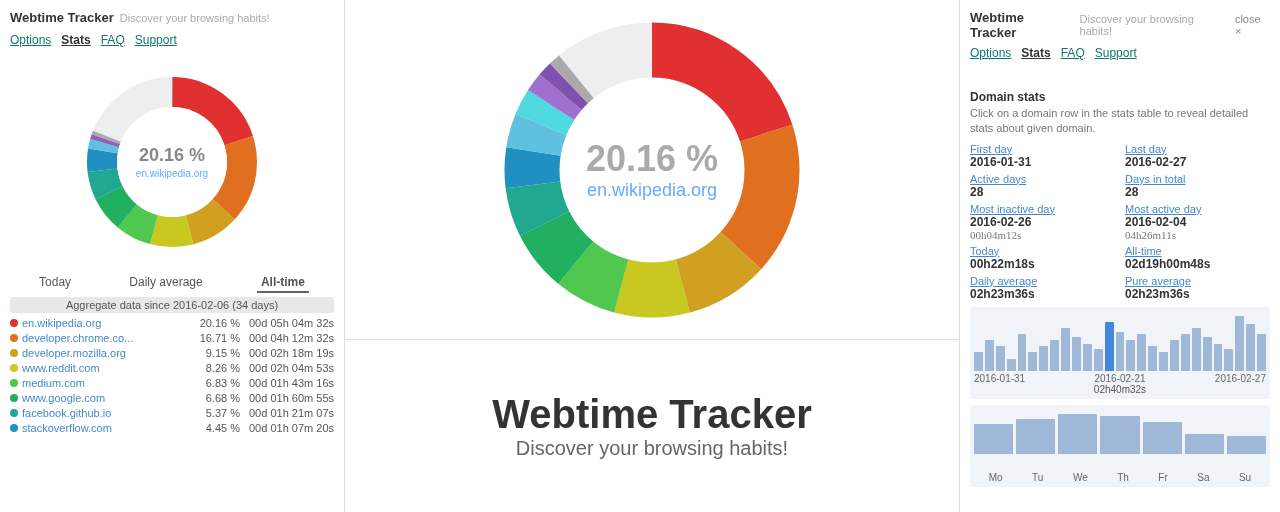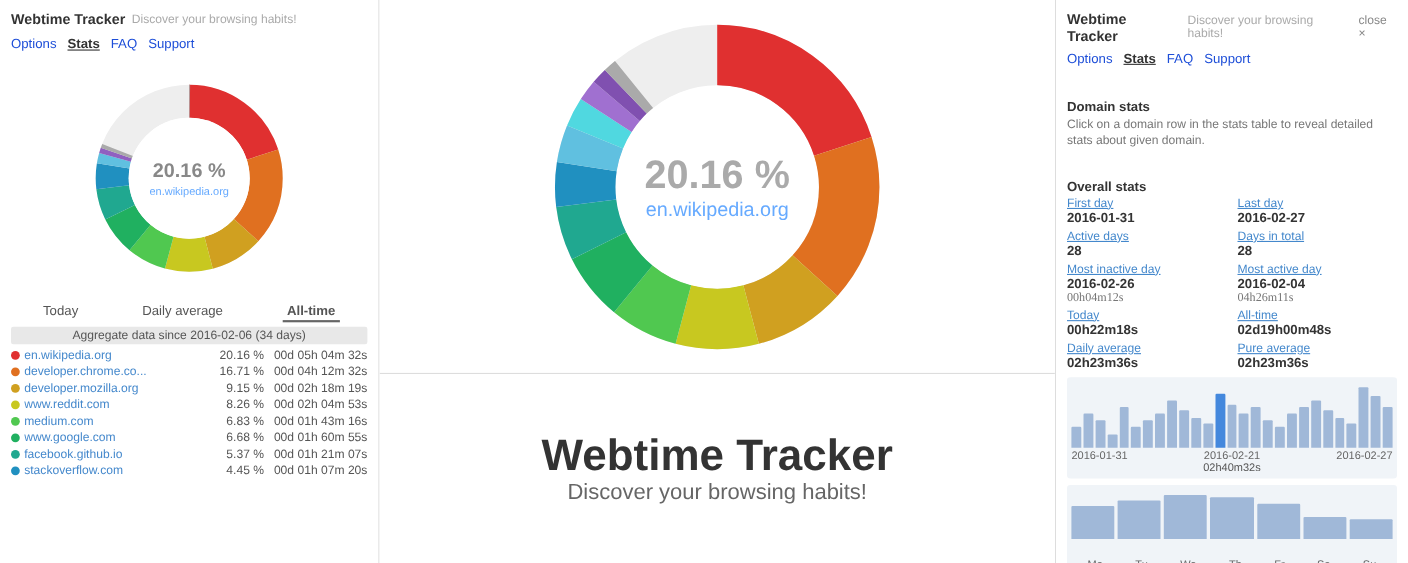--- a/index.html
+++ b/index.html
@@ -38,23 +38,24 @@
       font-size: 11px;
       color: #aaa;
     }
     .nav-bar {
       display: flex;
       gap: 10px;
       margin-bottom: 8px;
       font-size: 12px;
     }
     .nav-item {
-      color: #1d4ed8;
+      color: #0f766e;
       cursor: pointer;
       padding: 2px 0;
+      text-decoration: underline;
     }
     .nav-item.active {
       color: #333;
       font-weight: bold;
       text-decoration: underline;
     }
 
     
     .donut-container {
       display: flex;
@@ -464,21 +465,20 @@
   <div class="nav-bar">
     <span class="nav-item">Options</span>
     <span class="nav-item active">Stats</span>
     <span class="nav-item">FAQ</span>
     <span class="nav-item">Support</span>
   </div>
 
   <div class="section-title">Domain stats</div>
   <div class="section-desc">Click on a domain row in the stats table to reveal detailed stats about given domain.</div>
 
-  <div class="section-title">Overall stats</div>
 
   <div class="stats-grid">
     <div class="stat-cell">
       <span class="stat-label">First day</span>
       <span class="stat-value">2016-01-31</span>
     </div>
     <div class="stat-cell">
       <span class="stat-label">Last day</span>
       <span class="stat-value">2016-02-27</span>
     </div>

